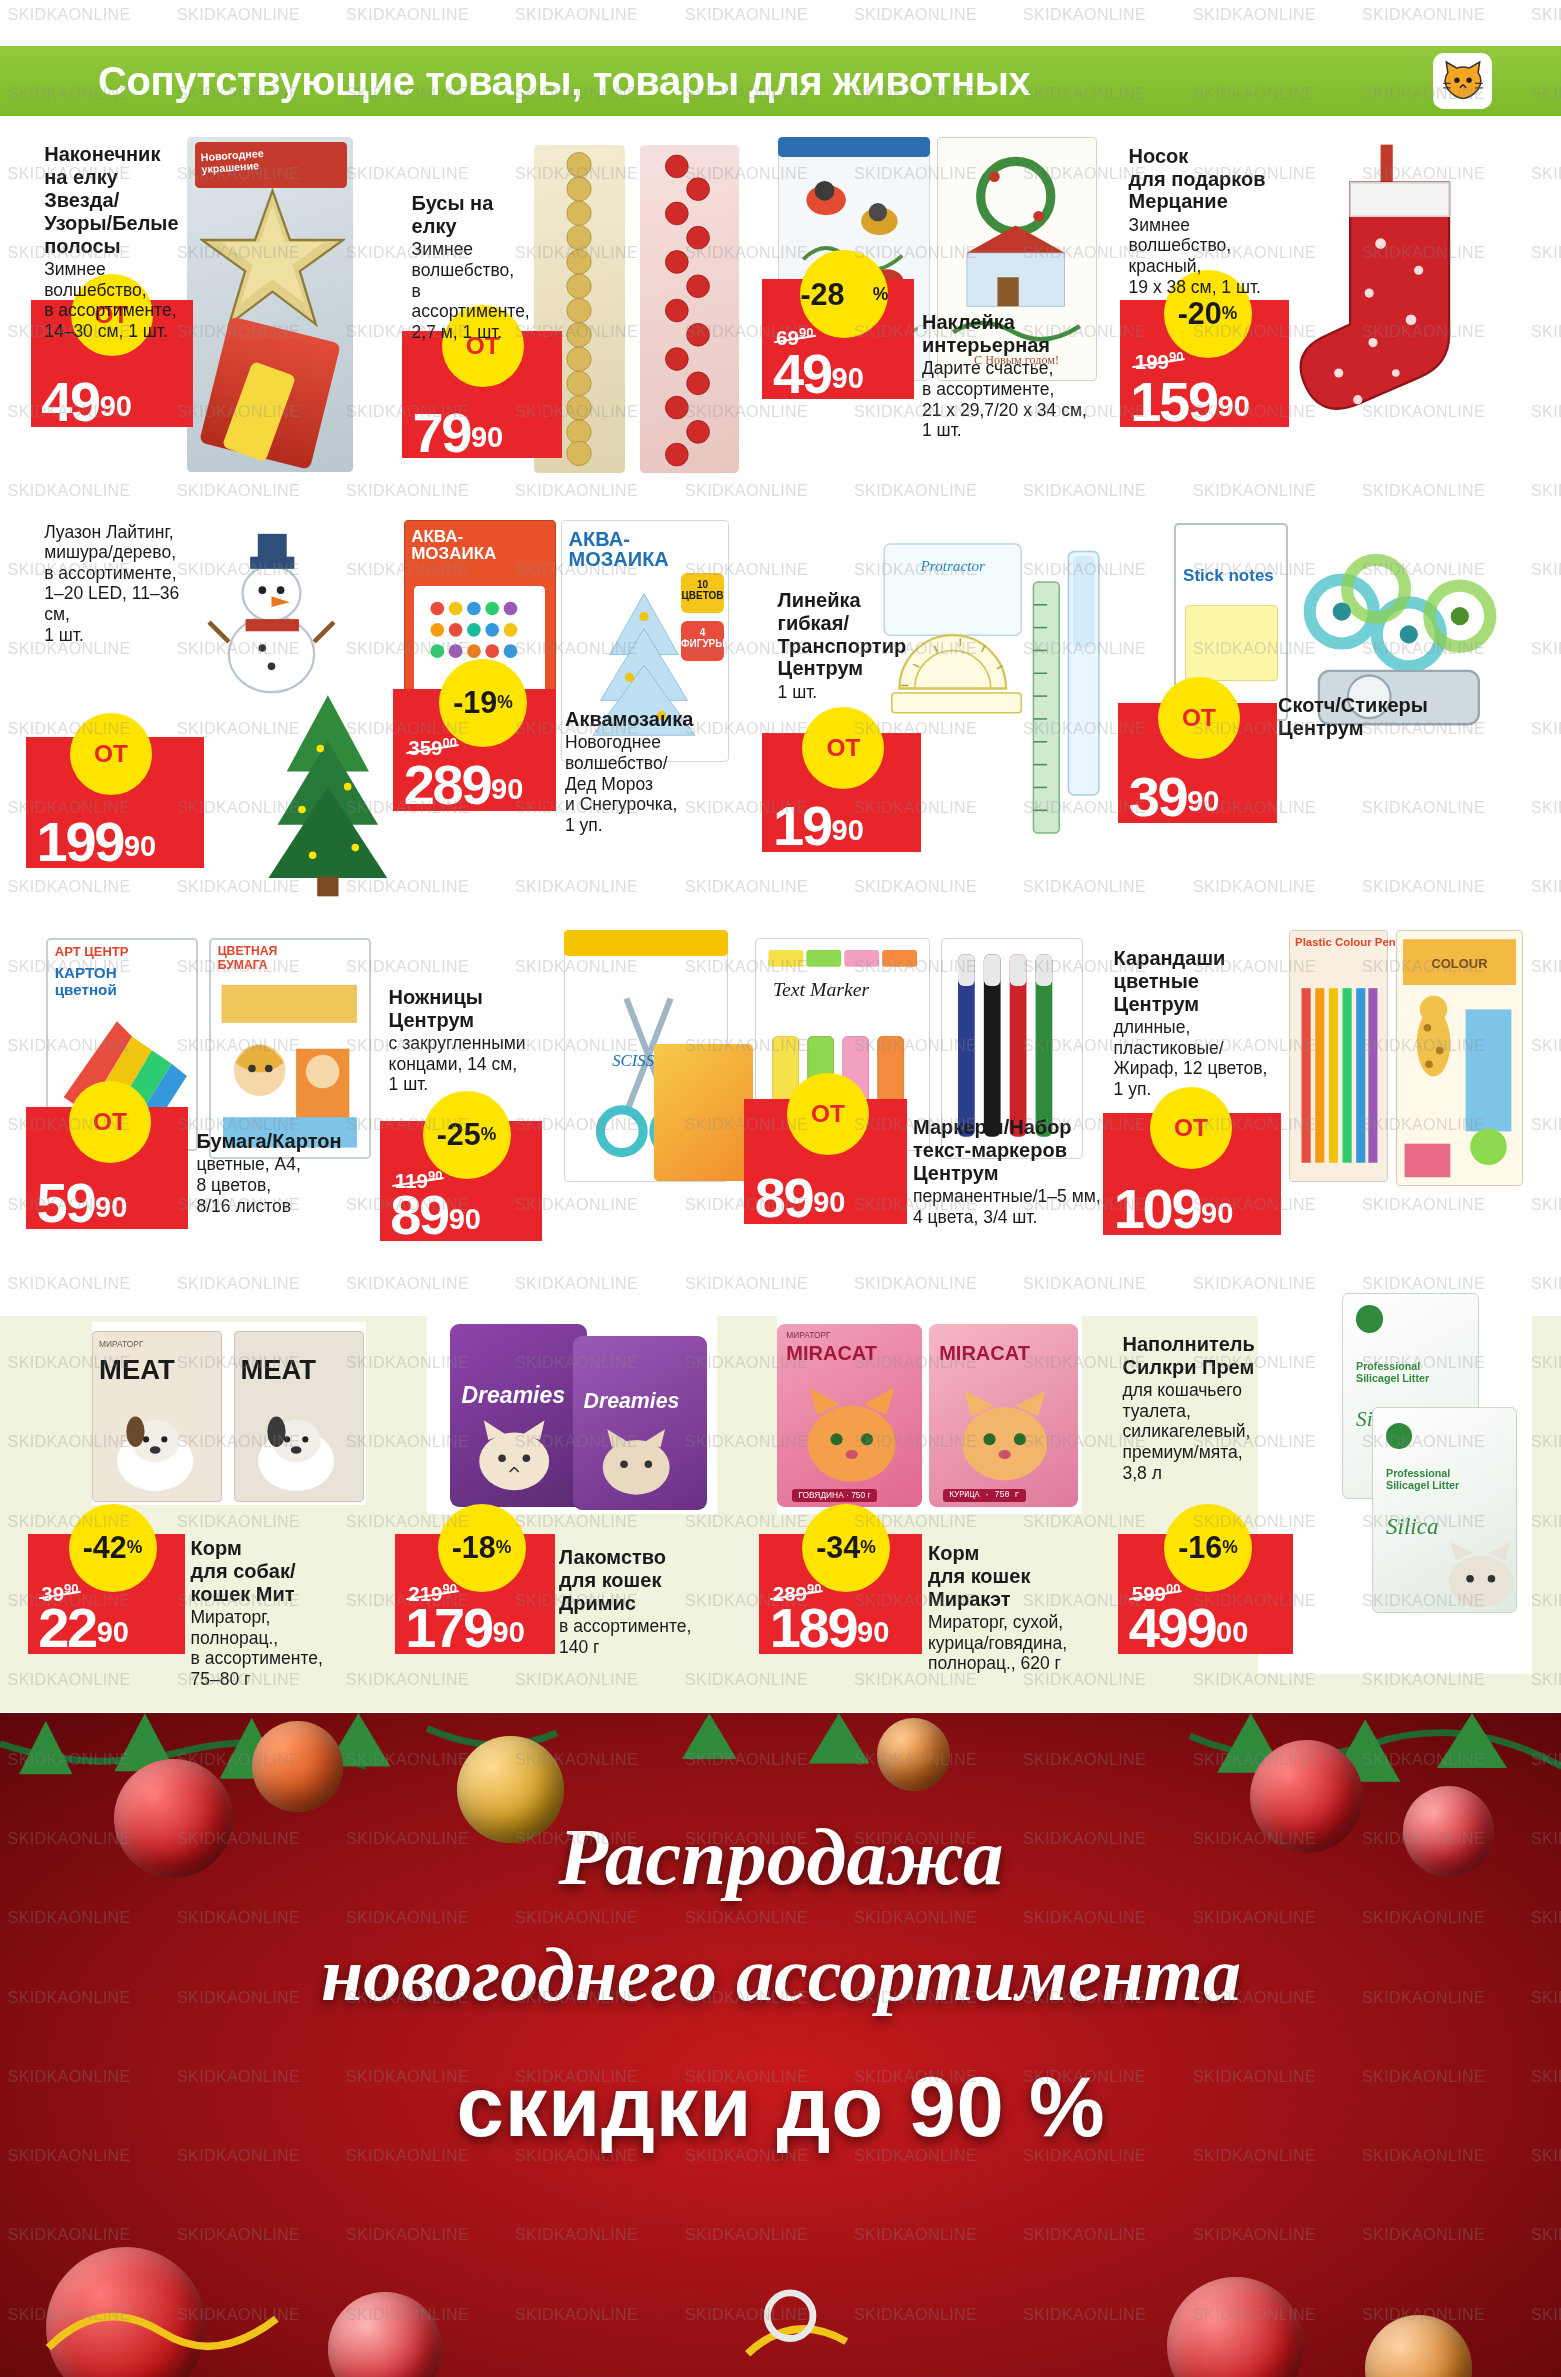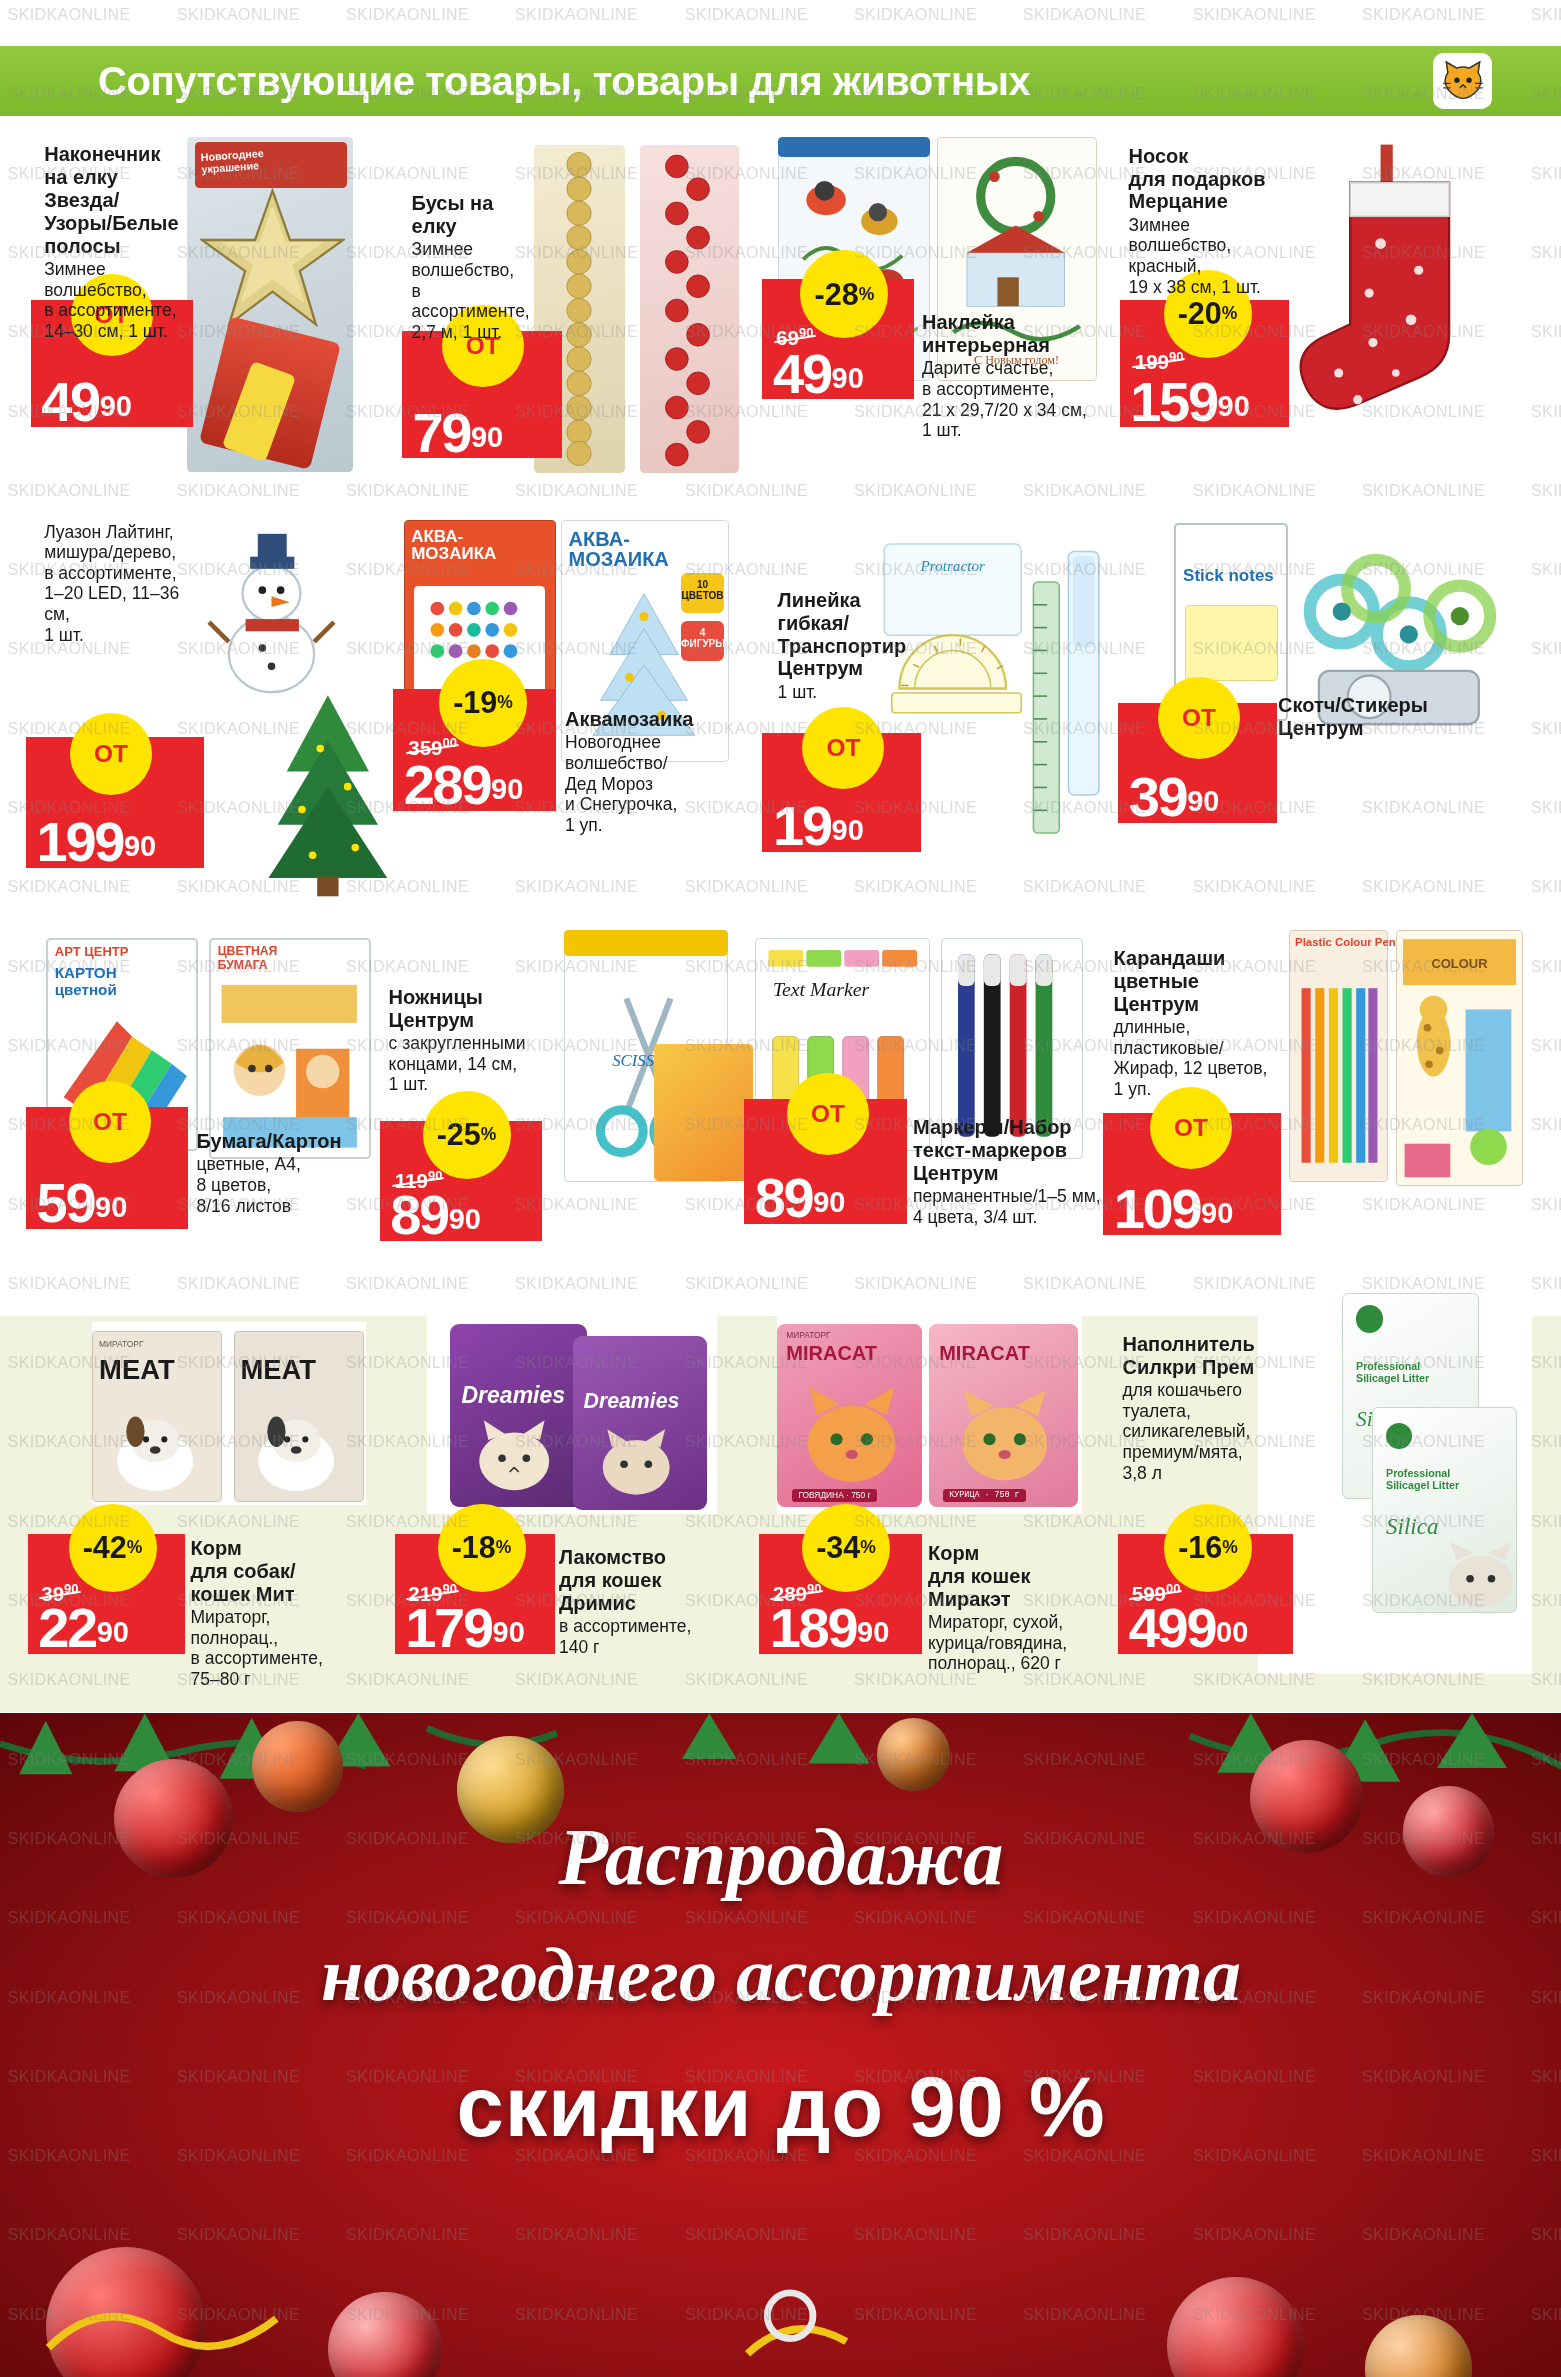--- a/index.html
+++ b/index.html
@@ -310,21 +310,21 @@
         <circle cx="70" cy="40" r="7" fill="#c0392b"></circle>
           <circle cx="128" cy="92" r="7" fill="#c0392b"></circle>
         <rect x="34" y="140" width="128" height="70" fill="#d7e8f5" stroke="#9bb8cc"></rect>
         <polygon points="34,140 98,104 162,140" fill="#c0392b"></polygon>
         <rect x="74" y="172" width="28" height="38" fill="#8b5a2b"></rect>
         <path d="M16 244 q36 -24 80 0 q40 22 86 -8" stroke="#3f8c3f" stroke-width="6" fill="none"></path>
         <text x="99" y="286" font-size="16" fill="#a0522d" text-anchor="middle" font-family="Liberation Serif, serif">С Новым годом!</text>
       </svg>
     </div>
     <div class="pricebox" style="left:-7.6px; top:142px; width:152px; height:120px;">
-      <div class="badge-pct" style="left:38px; top:-29px;">
+      <div class="badge-pct" style="left:38px; top:-29px;justify-content:space-between;">
           <span>-28</span>
           <span class="pct-sup">%</span>
         </div>
       <div class="oldprice" style="left:13.7px; top:46px;"><span>69</span><span class="op-dec">90</span><span class="strike"></span></div>
       <div class="pb-price"><span class="pb-int">49</span><span class="pb-dec">90</span></div>
     </div>
     <div class="desc" style="left:152px; top:174px; width:179px;">
       <div class="desc-title">Наклейка
 интерьерная</div>
       <div class="desc-sub">Дарите счастье,

